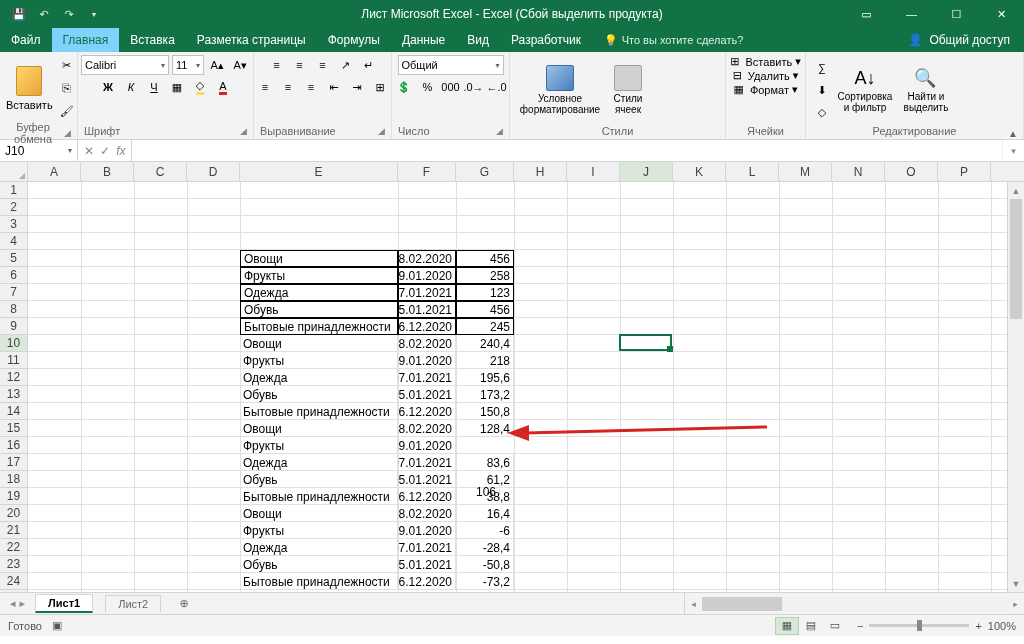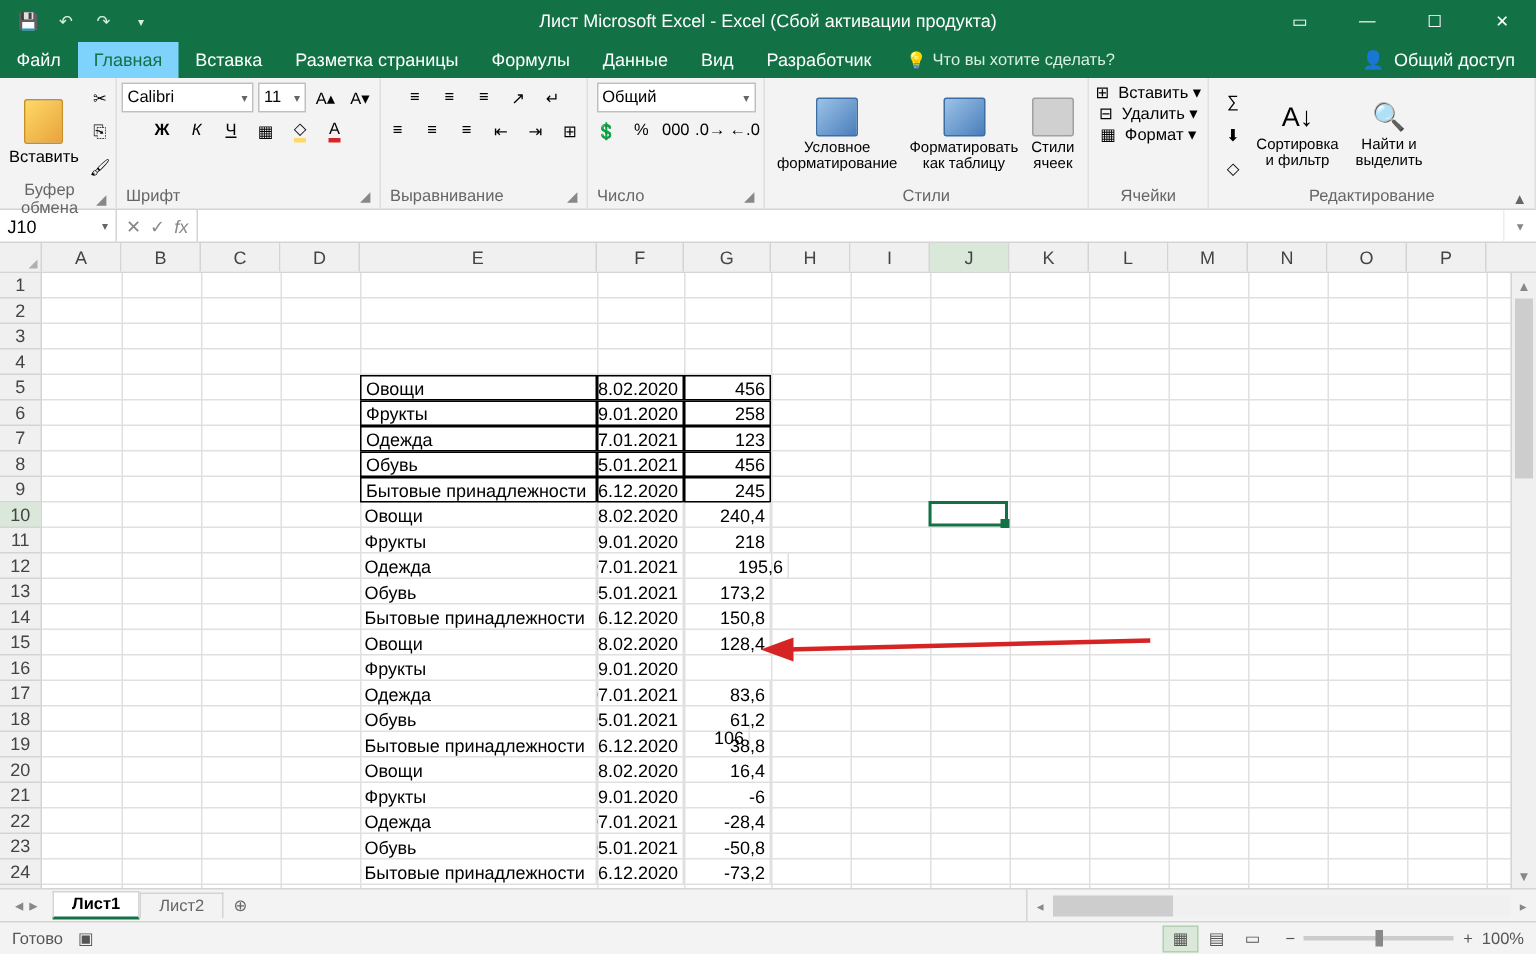--- a/index.html
+++ b/index.html
@@ -68,21 +68,21 @@
 .vscroll .arr{height:17px;display:flex;align-items:center;justify-content:center;color:#888;font-size:9px;width:100%;}
 .vscroll .track{flex:1;position:relative;width:100%;}
 .vscroll .thumb{position:absolute;top:0;left:2px;right:2px;height:120px;background:#cdcdcd;}
 
 
 .arrow-annot { position:absolute; left:507px; top:259px; width:260px; height:24px; pointer-events:none; }
 
 
 .sheet-tabs { height:22px; display:flex; align-items:center; border-top:1px solid #d4d4d4; background:#f3f3f3; font-size:11px; }
 .sheet-tabs .nav { display:flex; gap:4px; padding:0 10px; color:#888; }
-.sheet-tabs .stab { padding:2px 12px; background:#fff; border:1px solid #d4d4d4; border-bottom:none; margin-right:0;}
+.sheet-tabs .stab { padding:2px 12px; background:#fff; border:1px solid #d4d4d4; border-bottom:none; margin-right:12px;}
 .sheet-tabs .stab.active { border-bottom:2px solid #127245; font-weight:600; }
 .sheet-tabs .stab.inactive { background:#f3f3f3; color:#666; }
 .sheet-tabs .add { width:22px; text-align:center; color:#666; }
 .sheet-tabs .hscroll { margin-left:auto; display:flex; align-items:center; height:100%; width:340px; border-left:1px solid #d4d4d4;}
 .sheet-tabs .hscroll .harr{width:17px;text-align:center;color:#888;font-size:9px;}
 .sheet-tabs .hscroll .htrack{flex:1;height:14px;background:#f0f0f0;position:relative;}
 .sheet-tabs .hscroll .hthumb{position:absolute;left:0;top:0;bottom:0;width:80px;background:#cdcdcd;}
 
 
 .statusbar { height:22px; background:#f3f3f3; border-top:1px solid #d4d4d4; display:flex; align-items:center; padding:0 8px; font-size:11px; color:#555; }
@@ -96,21 +96,21 @@
 </head>
 <body>
 
 <div class="titlebar">
   <div class="qat">
     <div class="q-btn">💾</div>
     <div class="q-btn">↶</div>
     <div class="q-btn">↷</div>
     <div class="q-btn" style="font-size:8px;">▾</div>
   </div>
-  <div class="title-text">Лист Microsoft Excel - Excel (Сбой активации продукта)</div>
+  <div class="title-text">Лист Microsoft Excel - Excel (Сбой выделить продукта)</div>
   <div class="win-controls">
     <div class="wc">▭</div>
     <div class="wc">—</div>
     <div class="wc">☐</div>
     <div class="wc">✕</div>
   </div>
 </div>
 
 <div class="tabs-row">
   <div class="tab">Файл</div>
@@ -227,24 +227,20 @@
         <span>Число</span>
         <span class="launcher">◢</span>
       </div>
   </div>
 
   <div class="group" style="width:216px;">
     <div class="body" style="gap:4px;">
       <div class="rowcol" style="align-items:center;width:88px;">
           <div class="fake-icon blue" style="width:28px;height:26px;"></div>
           <div class="txt" style="text-align:center;font-size:10px;">Условное форматирование</div>
-        </div>
-      <div class="rowcol" style="align-items:center;width:80px;">
-          <div class="fake-icon blue" style="width:28px;height:26px;"></div>
-          <div class="txt" style="text-align:center;font-size:10px;">Форматировать как таблицу</div>
         </div>
       <div class="rowcol" style="align-items:center;width:40px;">
           <div class="fake-icon grey" style="width:28px;height:26px;"></div>
           <div class="txt" style="text-align:center;font-size:10px;">Стили ячеек</div>
         </div>
     </div>
     <div class="label">
         <span>Стили</span>
       </div>
   </div>
@@ -401,21 +397,21 @@
         <div class="cell border right" style="left: 370px; top: 136px; width: 58px;">16.12.2020</div>
         <div class="cell border right" style="left: 428px; top: 136px; width: 58px;">245</div>
         <div class="cell" style="left: 212px; top: 153px; width: 158px;">Овощи</div>
         <div class="cell right" style="left: 370px; top: 153px; width: 58px;">18.02.2020</div>
         <div class="cell right" style="left: 428px; top: 153px; width: 58px;">240,4</div>
         <div class="cell" style="left: 212px; top: 170px; width: 158px;">Фрукты</div>
         <div class="cell right" style="left: 370px; top: 170px; width: 58px;">19.01.2020</div>
         <div class="cell right" style="left: 428px; top: 170px; width: 58px;">218</div>
         <div class="cell" style="left: 212px; top: 187px; width: 158px;">Одежда</div>
         <div class="cell right" style="left: 370px; top: 187px; width: 58px;">07.01.2021</div>
-        <div class="cell right" style="left: 428px; top: 187px; width: 70px; padding-left: 10px;">195,6</div>
+        <div class="cell right" style="left: 428px; top: 187px; width: 58px; padding-left: 10px;">195,6</div>
         <div class="cell" style="left: 212px; top: 204px; width: 158px;">Обувь</div>
         <div class="cell right" style="left: 370px; top: 204px; width: 58px;">05.01.2021</div>
         <div class="cell right" style="left: 428px; top: 204px; width: 58px;">173,2</div>
         <div class="cell" style="left: 212px; top: 221px; width: 158px;">Бытовые принадлежности</div>
         <div class="cell right" style="left: 370px; top: 221px; width: 58px;">16.12.2020</div>
         <div class="cell right" style="left: 428px; top: 221px; width: 58px;">150,8</div>
         <div class="cell" style="left: 212px; top: 238px; width: 158px;">Овощи</div>
         <div class="cell right" style="left: 370px; top: 238px; width: 58px;">18.02.2020</div>
         <div class="cell right" style="left: 428px; top: 238px; width: 58px;">128,4</div>
         <div class="cell" style="left: 212px; top: 255px; width: 158px;">Фрукты</div>

